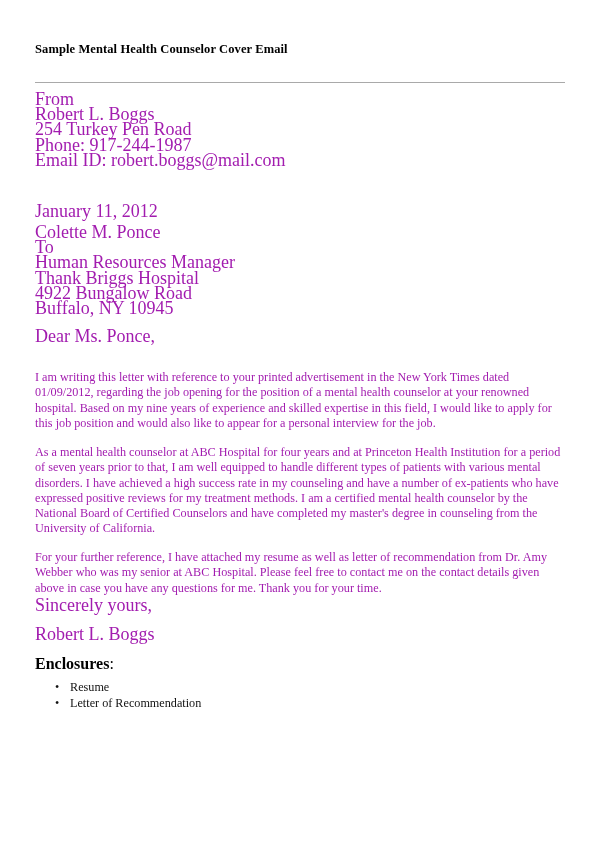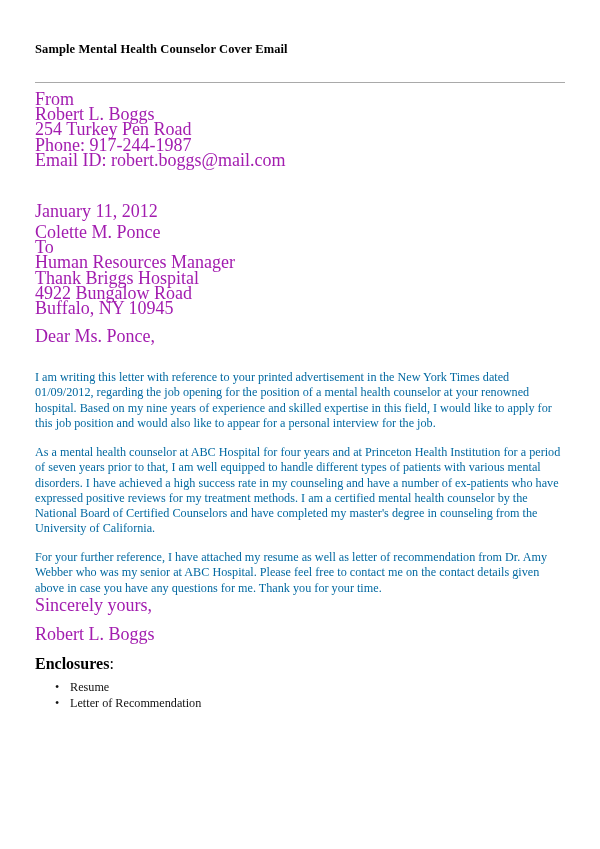--- a/index.html
+++ b/index.html
@@ -55,21 +55,21 @@
     display: block;
     white-space: nowrap;
   }
   .para {
     position: absolute;
     left: 35px;
     width: 528px;
     font-size: 12.2px;
     line-height: 15.2px;
     text-align: left;
-    color: #0369a1;
+    color: #a21caf;
   }
   
   #sender-block      { top: 92px; }
   #letter-date       { top: 204px; }
   #recipient-block   { top: 225px; }
   #salutation        { top: 329px; }
   #body-para-1       { top: 358px; }
   #body-para-2       { top: 433px; }
   #body-para-3       { top: 538px; }
   #closing-phrase    { top: 598px; }

